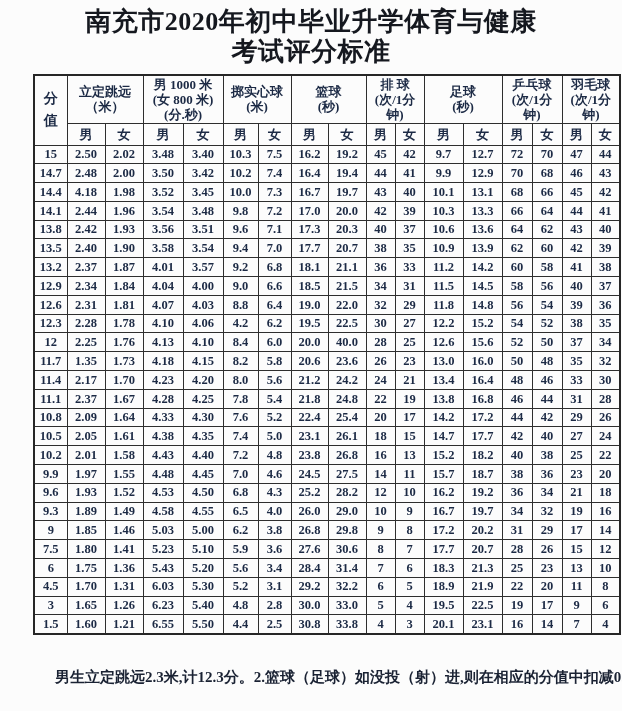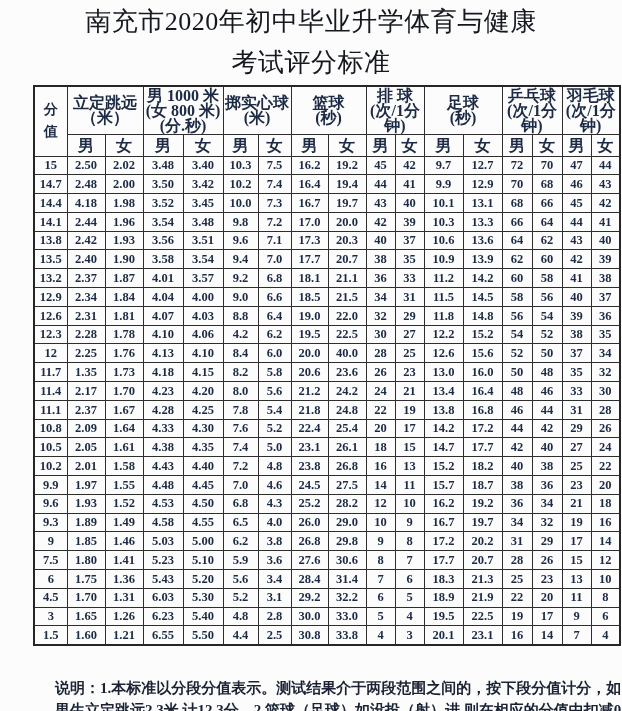--- a/index.html
+++ b/index.html
@@ -5,48 +5,48 @@
   html,body{margin:0;padding:0;}
   body{
     width:622px;height:711px;
     background:#fcfcfc;
     color:#1d2536;
     font-family:"Liberation Serif","DejaVu Serif",serif;
     overflow:hidden;
   }
   .doc-title{
     text-align:center;
-    font-weight:normal;
+    font-weight:bold;
     color:#15181f;
     font-size:26px;
     line-height:30px;
     letter-spacing:0.5px;
   }
   .doc-title.line1{margin-top:7px;}
-  .doc-title.line2{margin-top:11px;}
+  .doc-title.line2{}
 
   table.score-table{
     border-collapse:collapse;
     table-layout:fixed;
     width:587px;
     margin:7px 0 0 33px;
     border:2px solid #262626;
   }
   .score-table th,.score-table td{
     border:1px solid #2e2e2e;
     text-align:center;
     vertical-align:middle;
     padding:0;
     color:#1c2a45;
     overflow:hidden;
   }
   .score-table thead tr.event-row{height:48px;}
   .score-table thead tr.gender-row{height:22px;}
   .score-table thead th{
-    font-size:16px;
+    font-size:13px;
     font-weight:bold;
     line-height:15px;
   }
   .score-table thead th.corner{
     font-size:14px;
   }
   .score-table thead th.corner div{line-height:16px;margin:6px 0;}
   .score-table tbody td{
     height:17.8px;
     font-size:12.5px;
@@ -645,18 +645,17 @@
           <td>23.1</td>
           <td>16</td>
           <td>14</td>
           <td>7</td>
           <td>4</td>
         </tr>
       </tbody>
   </table>
 
   <div class="footnote">
-    <div>说明：1.本标准以分段分值表示。测试结果介于两段范围之间的，按下段分值计分，如</div>
     <div>男生立定跳远2.3米,计12.3分。2.篮球（足球）如没投（射）进,则在相应的分值中扣减0.5</div>
 
   </div>
 
 </div>
 
 </body></html>

